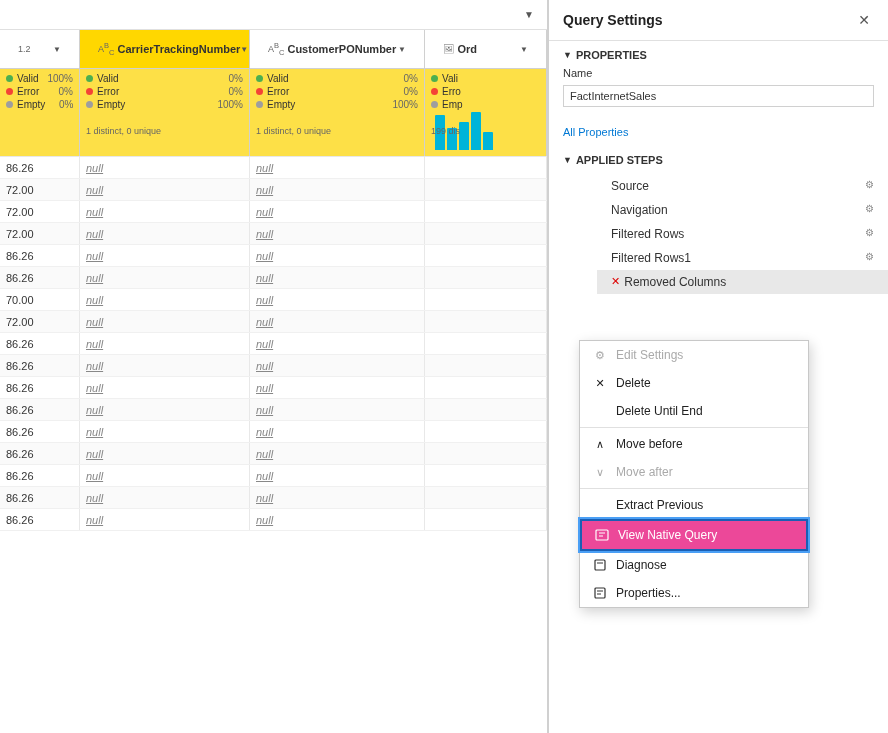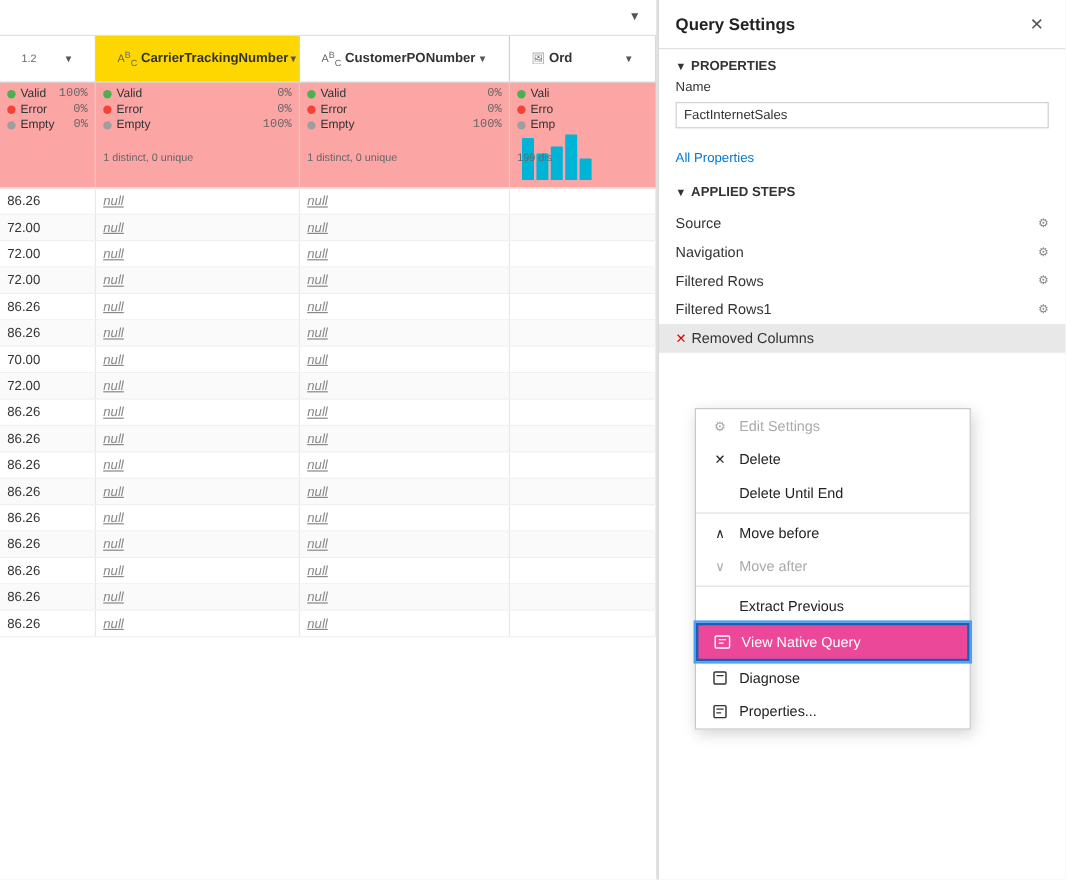--- a/index.html
+++ b/index.html
@@ -90,21 +90,21 @@
 
     .col-header .dropdown-arrow {
       margin-left: auto;
       font-size: 8px;
       color: #555;
     }
 
     .stats-row {
       display: flex;
       border-bottom: 1px solid #e8e8e8;
-      background: #fca5a5;
+      background: #fde047;
     }
 
     .stats-cell {
       padding: 4px 6px;
       border-right: 1px solid #d0d0d0;
       font-size: 10px;
       color: #333;
       min-height: 80px;
       position: relative;
     }
@@ -130,21 +130,20 @@
     }
 
     .dot-green { background: #4caf50; }
     .dot-red { background: #f44336; }
     .dot-gray { background: #9e9e9e; }
 
     .stat-pct {
       color: #666;
       min-width: 28px;
       text-align: right;
-      font-family: Liberation Mono, monospace;
     }
 
     .distinct-info {
       font-size: 9px;
       color: #666;
       position: absolute;
       bottom: 20px;
       left: 6px;
     }
 
@@ -276,25 +275,25 @@
     }
 
     .steps-section {
       flex: 1;
       overflow-y: auto;
       padding-top: 4px;
     }
 
     .step-item {
       display: flex;
-      align-items: center;
       padding: 5px 14px;
       cursor: pointer;
       color: #333;
       font-size: 12px;
+      margin-left: 48px;
     }
 
     .step-item.active {
       background: #e8e8e8;
     }
 
     .step-gear {
       margin-left: auto;
       font-size: 10px;
       color: #888;

